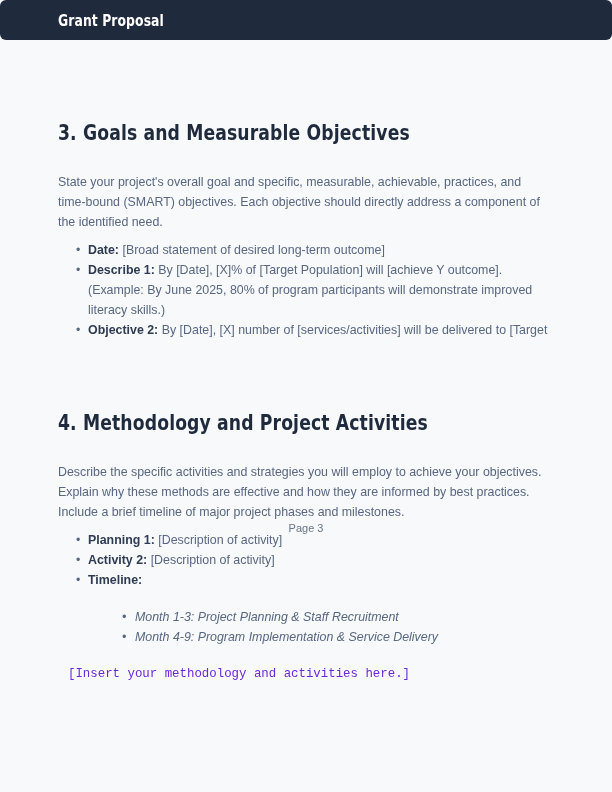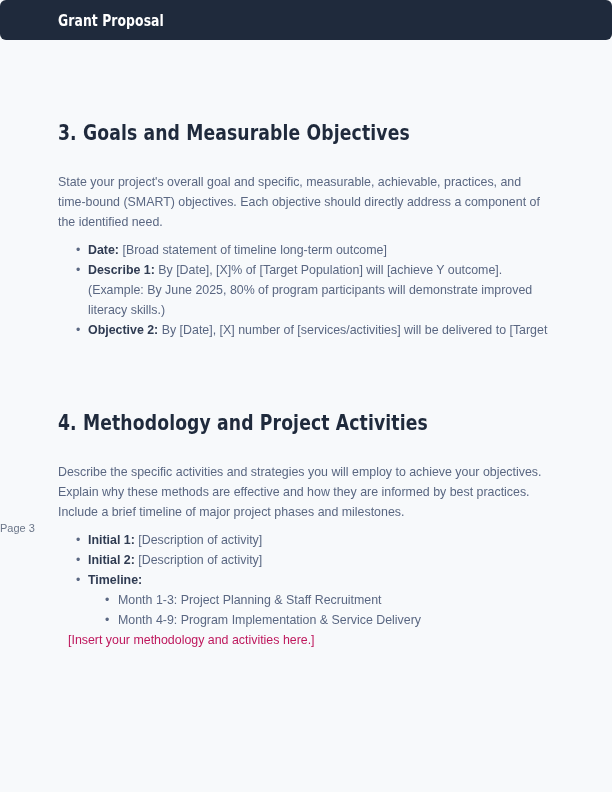--- a/index.html
+++ b/index.html
@@ -83,23 +83,24 @@
     top: 0;
     color: #5a6782;
     font-size: 12.4px;
   }
   .lbl {
     font-weight: bold;
     color: #2f3b52;
   }
 
   ul.sub-bullets {
-    margin: 0;
+    margin: 17px;
     padding-left: 30px;
     list-style: none;
+    font-style: italic;
   }
   ul.sub-bullets > li {
     font-size: 12.4px;
     line-height: 20px;
     color: #5a6782;
     position: relative;
   }
   ul.sub-bullets > li::before {
     content: "\2022";
     position: absolute;
@@ -127,31 +128,32 @@
     top: 370px;
     left: 58px;
     right: 58px;
   }
   .section-4 .heading-spacer { height: 27px; }
   .section-4 .para-spacer { height: 8px; }
 
   .trailing-note {
     font-size: 12.4px;
     line-height: 20px;
-    color: #be185d;
+    color: #6d28d9;
     margin: 0;
     padding-left: 10px;
+    font-family: Liberation Mono, monospace;
   }
 
   .page-footer {
     position: absolute;
     bottom: 48px;
     left: 0;
     right: 0;
-    text-align: left;
+    text-align: center;
     font-size: 11px;
     color: #6b7689;
   }
 </style>
 </head>
 <body>
 
 <div class="doc-header">
   <span class="doc-header-title">Grant Proposal</span>
 </div>
@@ -159,45 +161,45 @@
 <div class="page">
 
   <div class="section-3">
     <h2 class="section-heading">3. Goals and Measurable Objectives</h2>
     <div class="heading-spacer"></div>
     <p class="body-text">State your project's overall goal and specific, measurable, achievable, practices, and time-bound (SMART) objectives. Each objective should directly address a component of the identified need.</p>
     <div class="para-spacer"></div>
     <ul class="bullets">
       <li>
         <span class="lbl">Date:</span>
-        <span>[Broad statement of timeline long-term outcome]</span>
+        <span>[Broad statement of desired long-term outcome]</span>
       </li>
       <li>
         <span class="lbl">Describe 1:</span>
         <span>By [Date], [X]% of [Target Population] will [achieve Y outcome]. (Example: By June 2025, 80% of program participants will demonstrate improved literacy skills.)</span>
       </li>
       <li>
         <span class="lbl">Objective 2:</span>
         <span>By [Date], [X] number of [services/activities] will be delivered to [Target Population]. (Example: By December 2024, 15 workshops will be held reaching 300 residents.)</span>
       </li>
     </ul>
   </div>
 
   <div class="section-4">
     <h2 class="section-heading">4. Methodology and Project Activities</h2>
     <div class="heading-spacer"></div>
     <p class="body-text">Describe the specific activities and strategies you will employ to achieve your objectives. Explain why these methods are effective and how they are informed by best practices. Include a brief timeline of major project phases and milestones.</p>
     <div class="para-spacer"></div>
     <ul class="bullets">
       <li>
-        <span class="lbl">Initial 1:</span>
+        <span class="lbl">Planning 1:</span>
         <span>[Description of activity]</span>
       </li>
       <li>
-        <span class="lbl">Initial 2:</span>
+        <span class="lbl">Activity 2:</span>
         <span>[Description of activity]</span>
       </li>
       <li>
         <span class="lbl">Timeline:</span>
         <ul class="sub-bullets">
           <li>Month 1-3: Project Planning &amp; Staff Recruitment</li>
           <li>Month 4-9: Program Implementation &amp; Service Delivery</li>
         </ul>
       </li>
     </ul>

